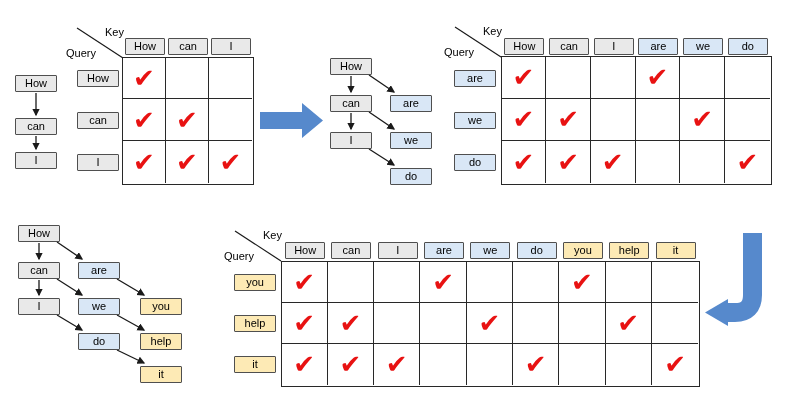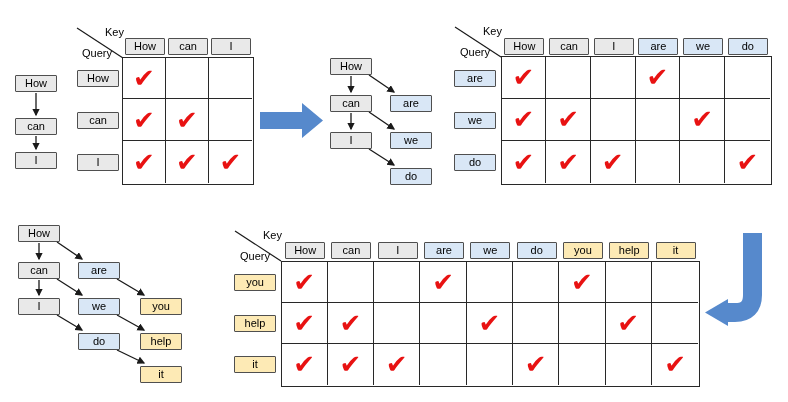--- a/index.html
+++ b/index.html
@@ -15,21 +15,21 @@
   .grid{position:absolute;box-sizing:border-box;border:1.6px solid var(--grid-line);
         background:#fff;z-index:1;}
   .cell{position:absolute;box-sizing:border-box;display:flex;align-items:center;justify-content:center;}
   .cell.br{border-right:1.1px solid var(--grid-line);}
   .cell.bb{border-bottom:1.1px solid var(--grid-line);}
   .check{font-family:"DejaVu Sans",sans-serif;font-weight:700;font-size:26px;line-height:1;
          color:var(--check);}
   .corner{position:absolute;width:58px;height:33px;z-index:2;font-size:11px;color:#000;}
   .corner svg{position:absolute;left:0;top:0;color:var(--arrow-line);}
   .corner .key{position:absolute;top:0;right:0;}
-  .corner .query{position:absolute;bottom:0;left:16px;}
+  .corner .query{position:absolute;bottom:0;left:0;}
 </style>
 </head>
 <body>
 
 <div id="canvas">
 
   <svg id="edges" width="788" height="402">
     <defs>
       <marker id="ah" markerWidth="8" markerHeight="8" refX="5" refY="3" orient="auto">
         <path d="M0,0 L6,3 L0,6 Z" fill="currentColor"></path>

